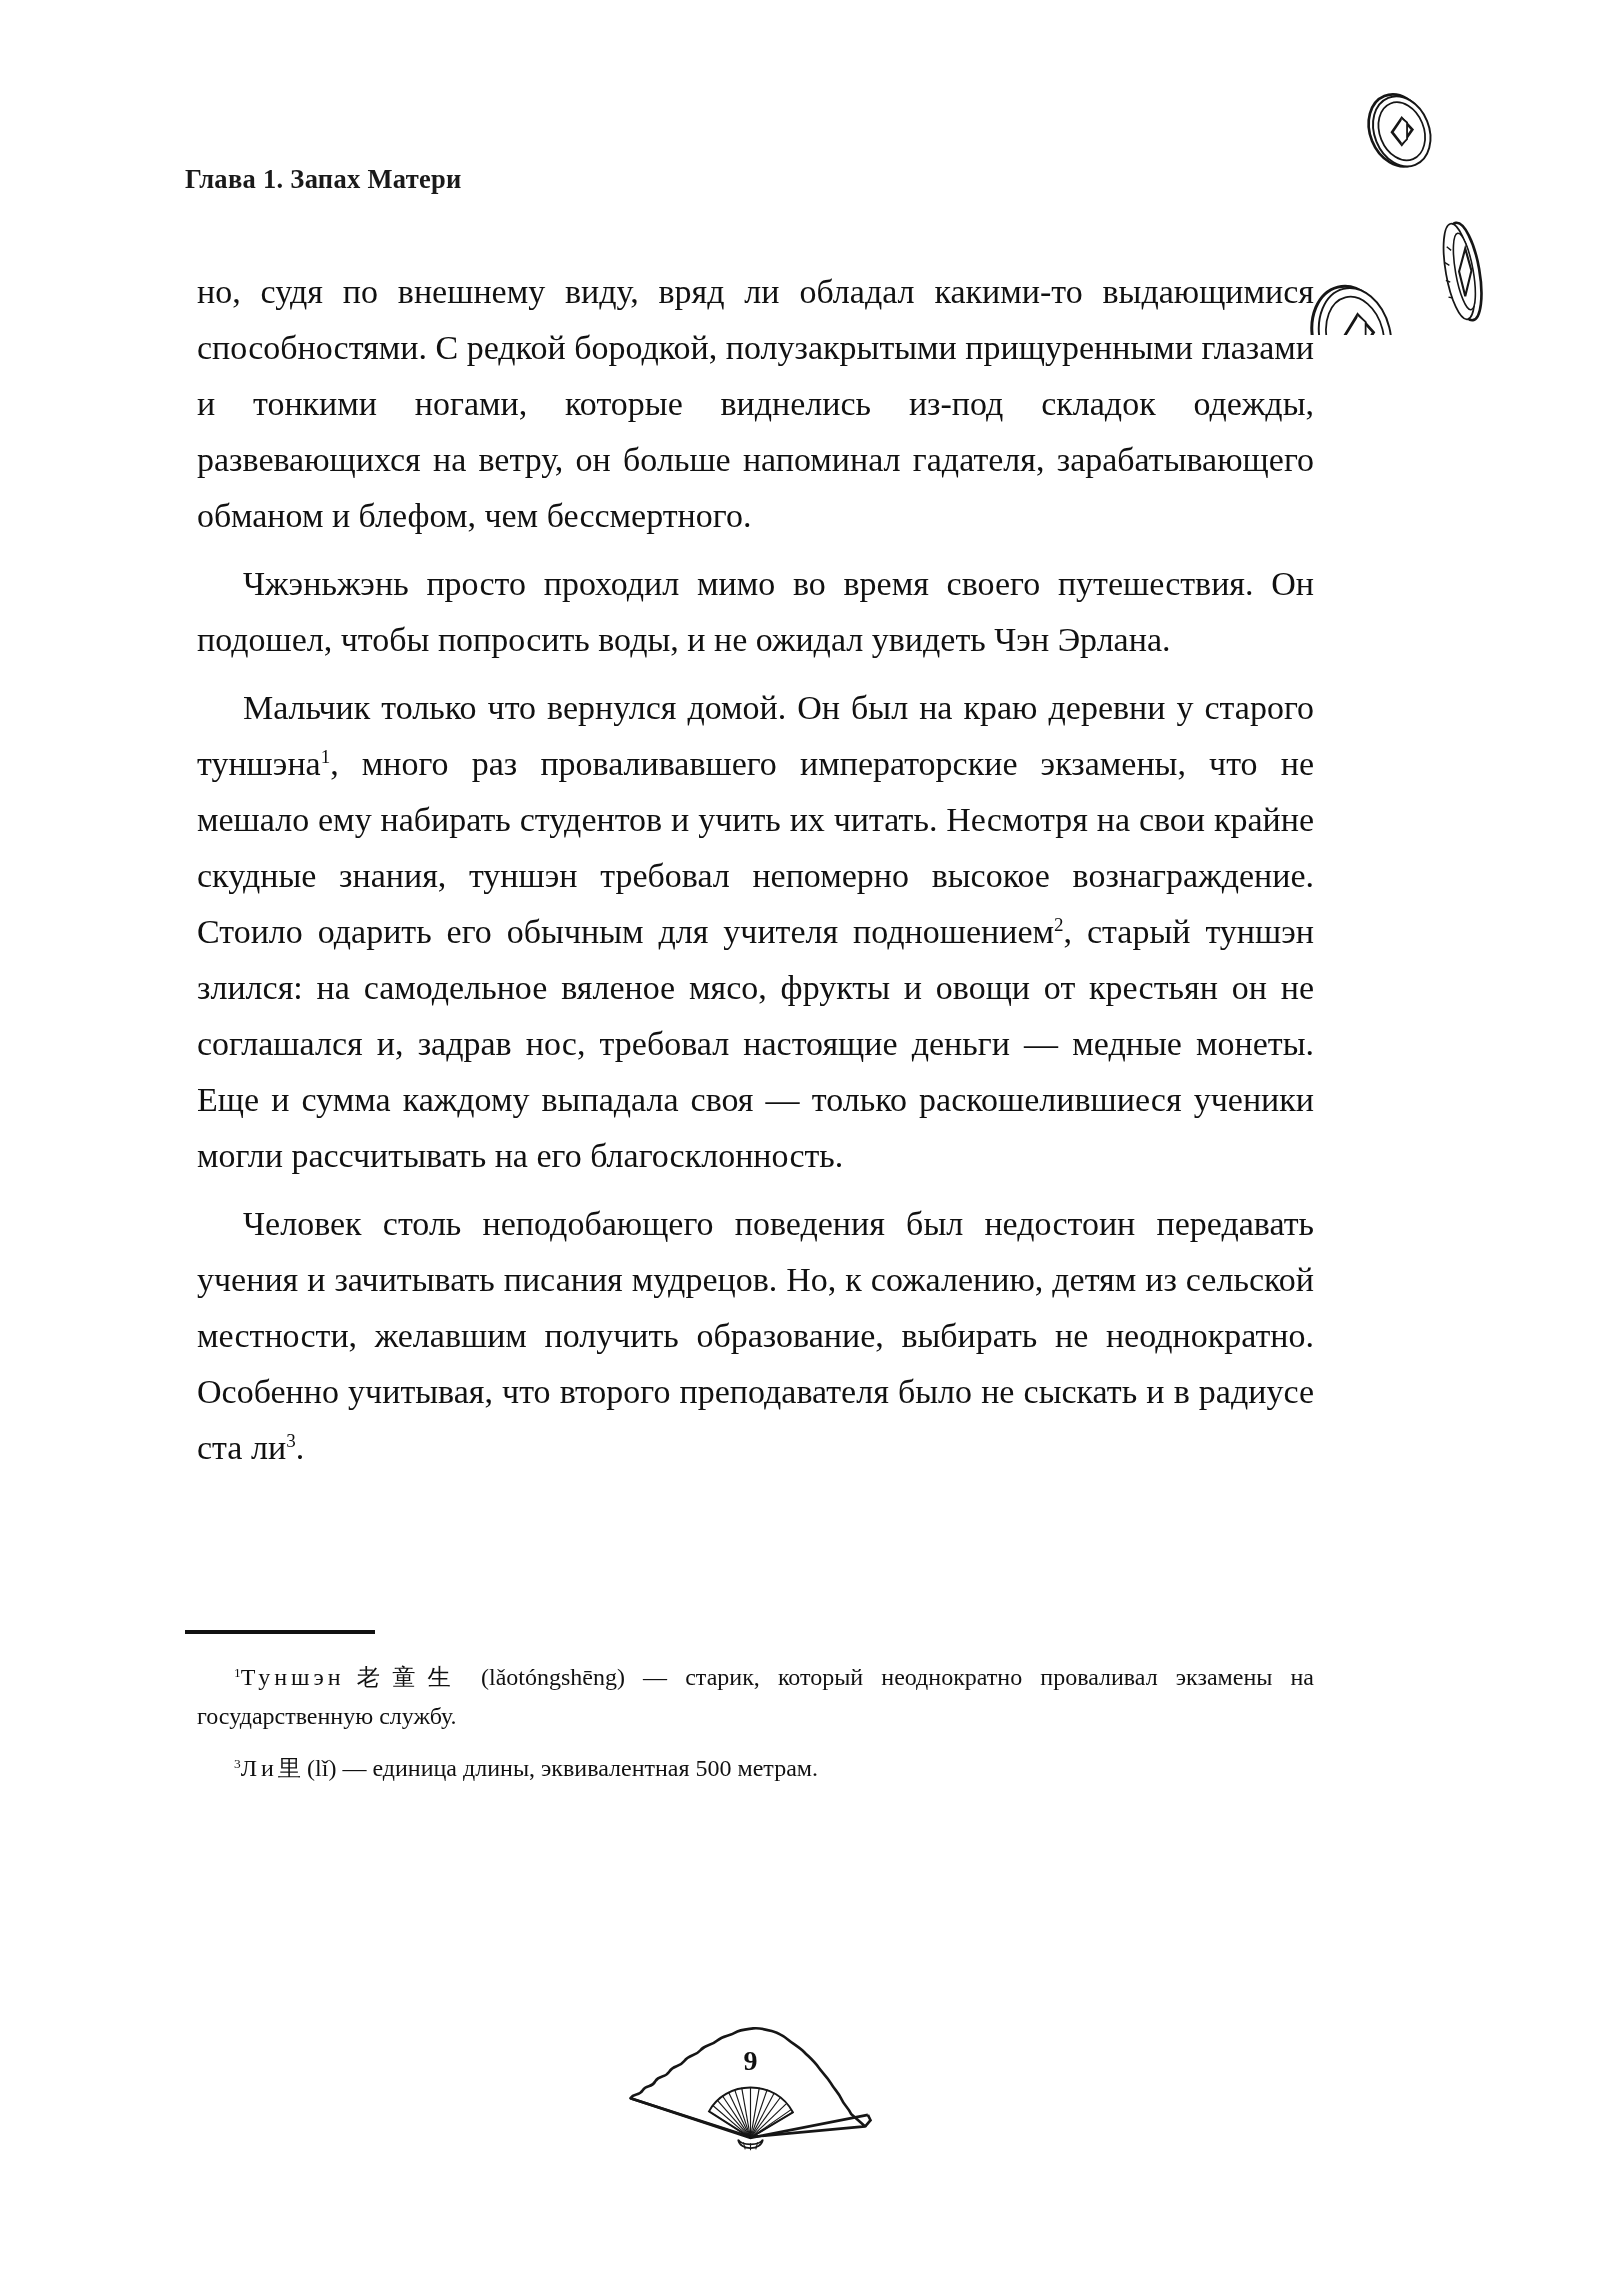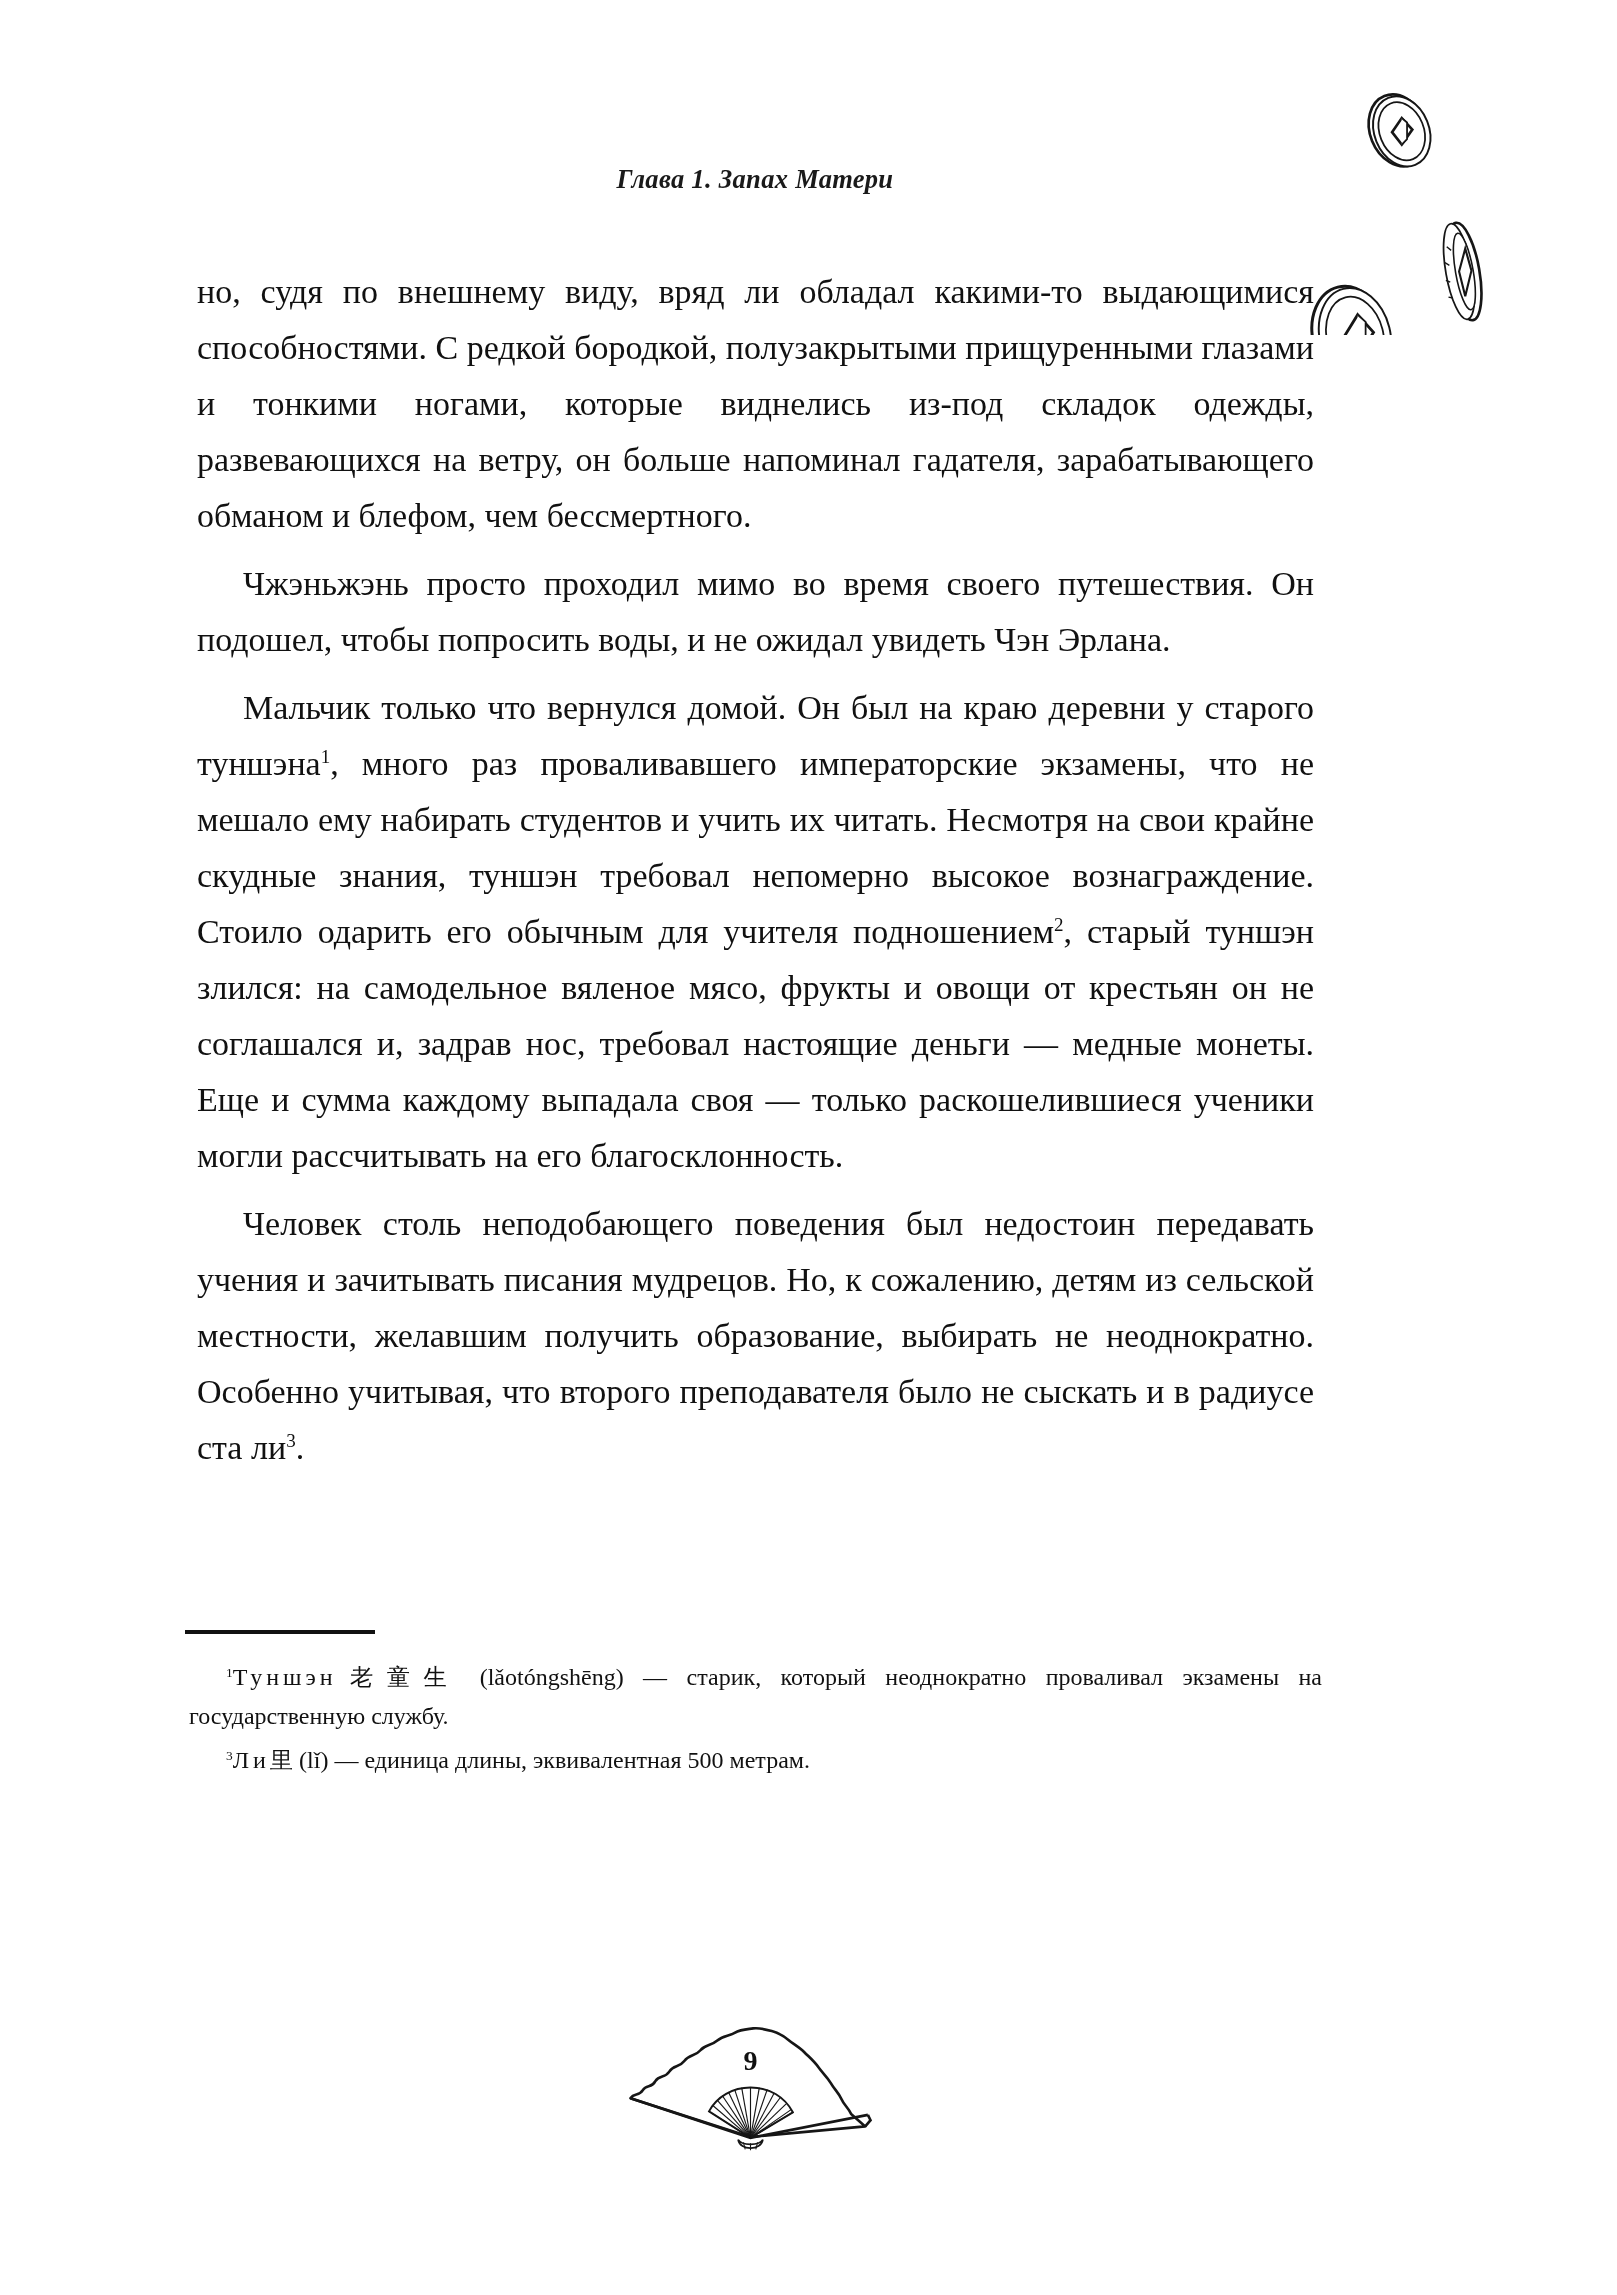--- a/index.html
+++ b/index.html
@@ -16,22 +16,21 @@
     font-family: "Liberation Serif", "DejaVu Serif", serif;
     color: #111111;
   }
 
   
   .running-head {
     position: absolute;
     left: 185px;
     right: 292px;
     top: 164px;
-    text-align: center;
-    font-style: italic;
+    text-align: left;
     font-weight: bold;
     font-size: 26.5px;
     letter-spacing: 0.3px;
     color: #1a1a1a;
   }
 
   
   .coins {
     position: absolute;
     left: 1307px;
@@ -77,21 +76,21 @@
     top: 1630px;
     width: 1141px;
   }
   .fn-rule {
     width: 190px;
     height: 4.4px;
     background: #111111;
     margin: 0 0 23px 0;
   }
   .footnotes p {
-    margin: 4px;
+    margin: 12px;
     font-size: 24px;
     line-height: 39px;
     text-align: justify;
     text-align-last: left;
   }
   .footnotes p.indent {
     text-indent: 37px;
   }
   .sp {
     letter-spacing: 4px;

